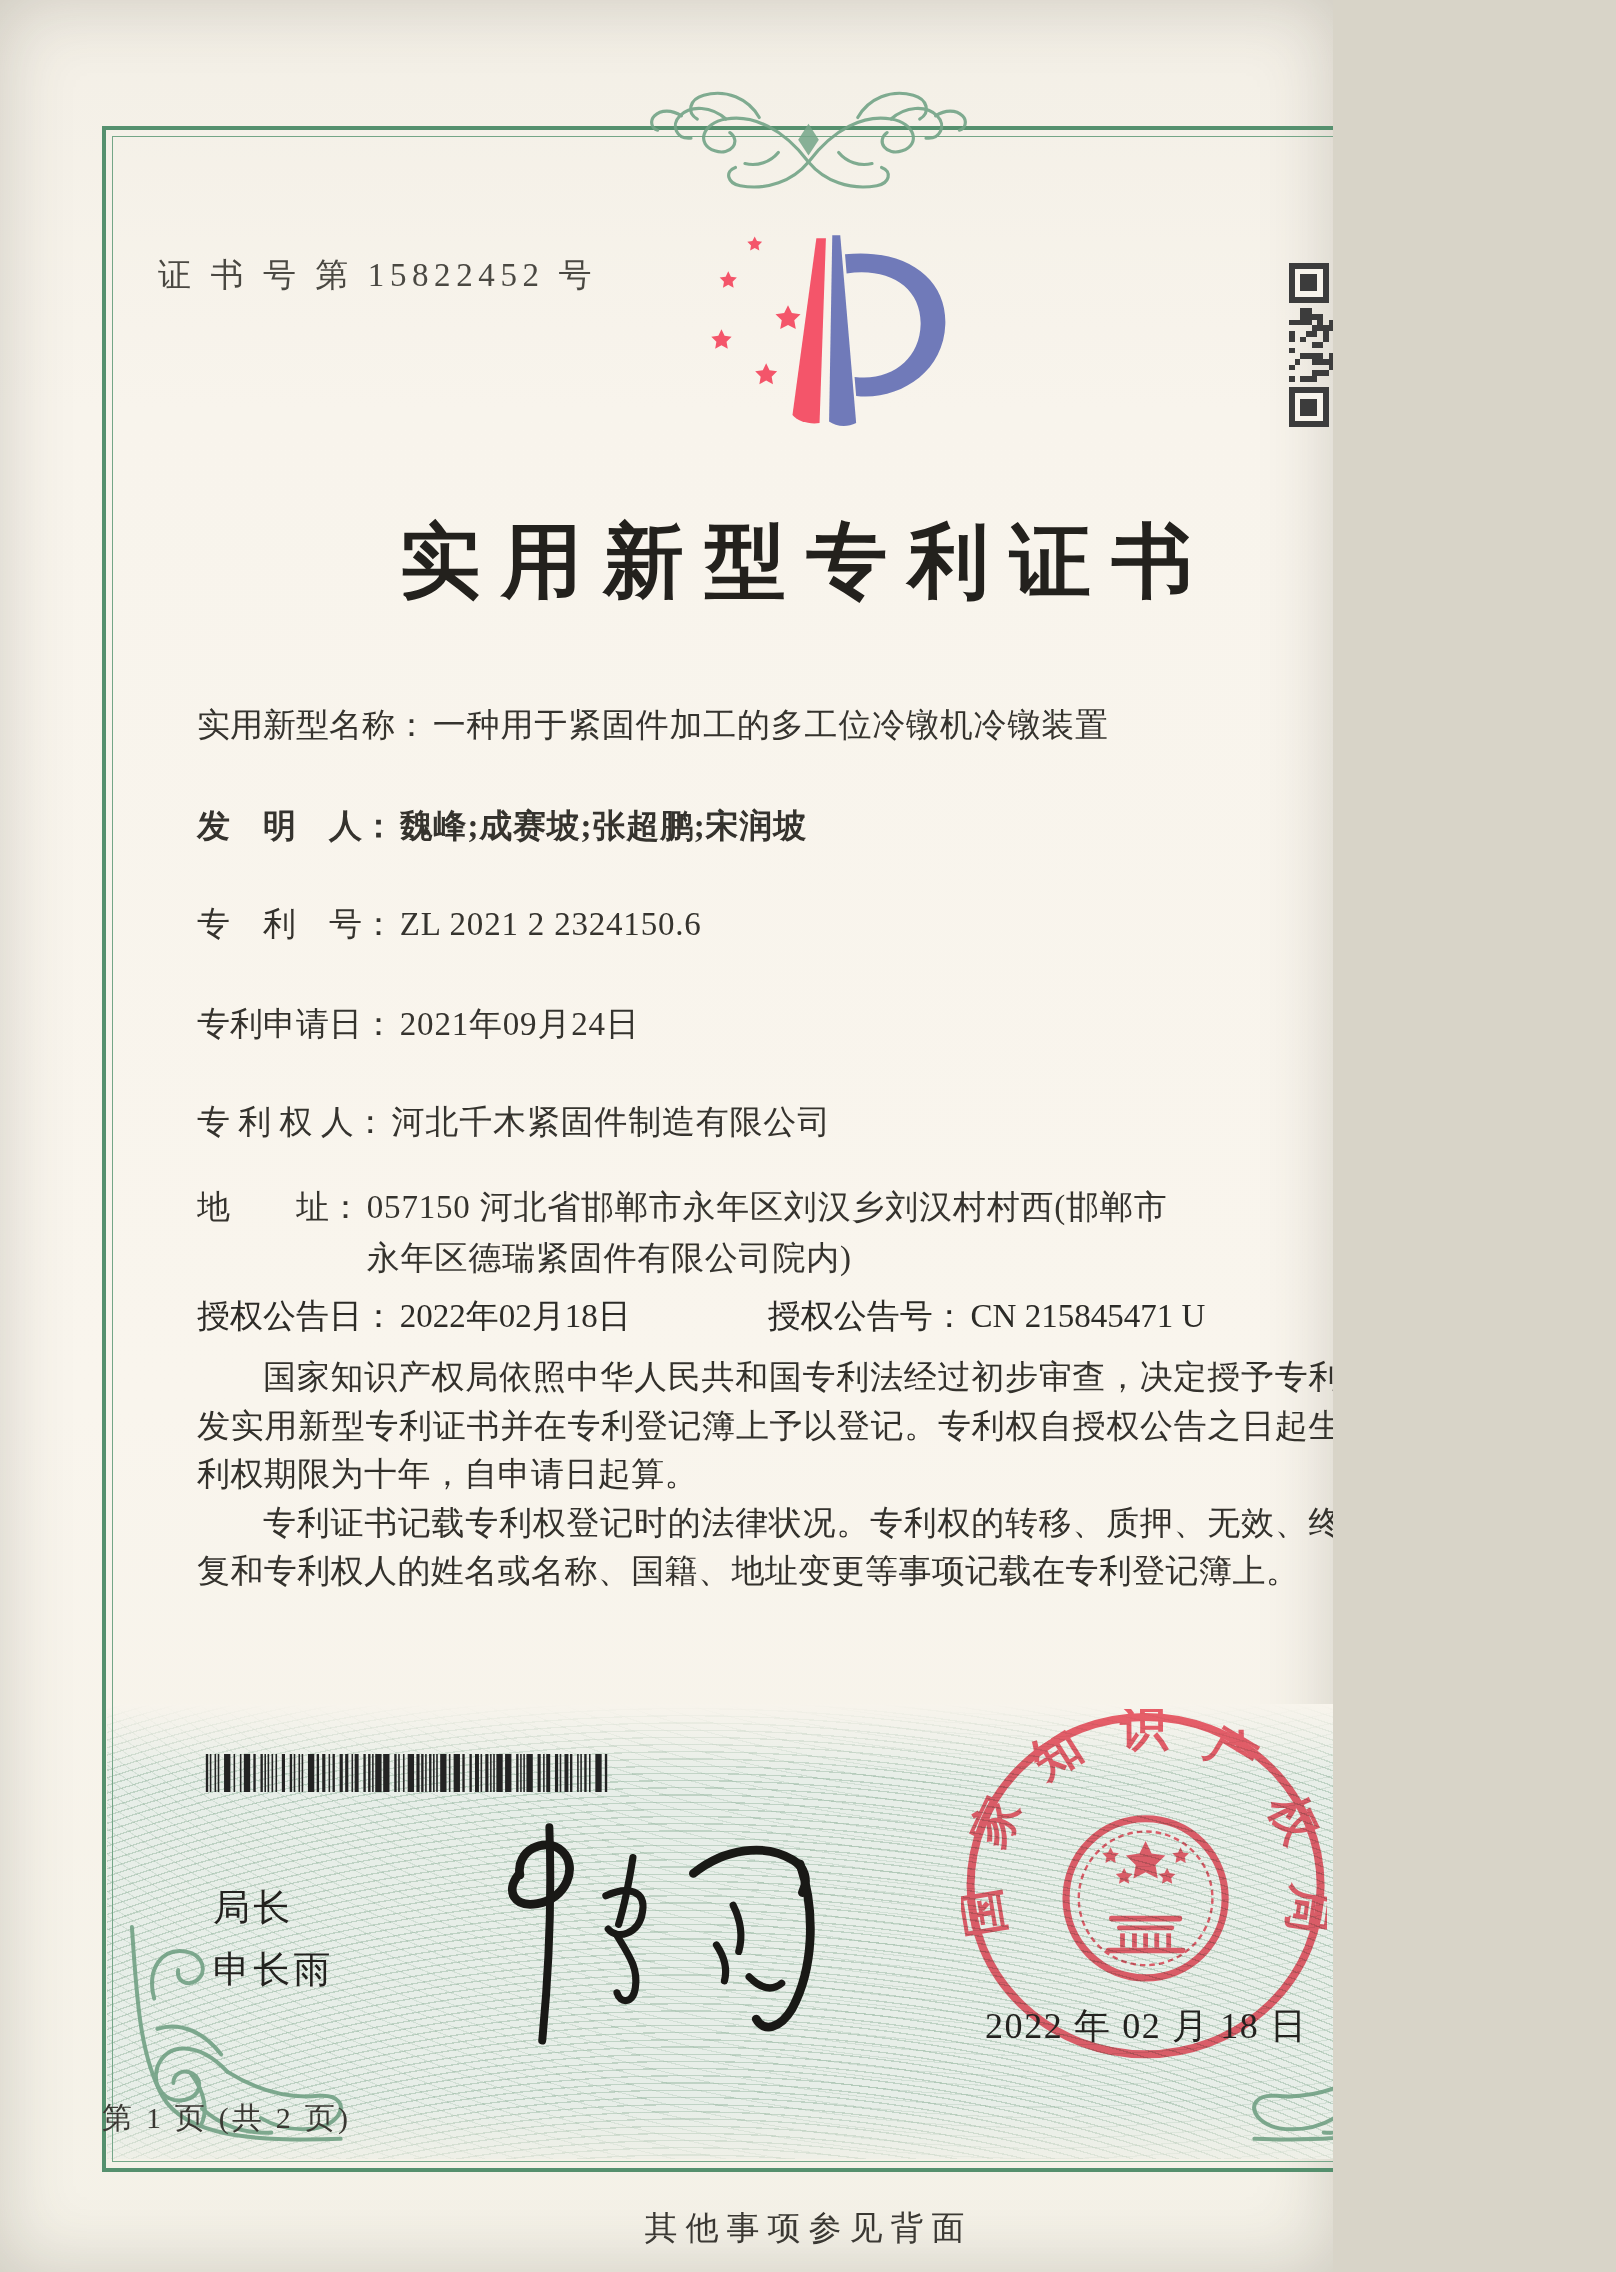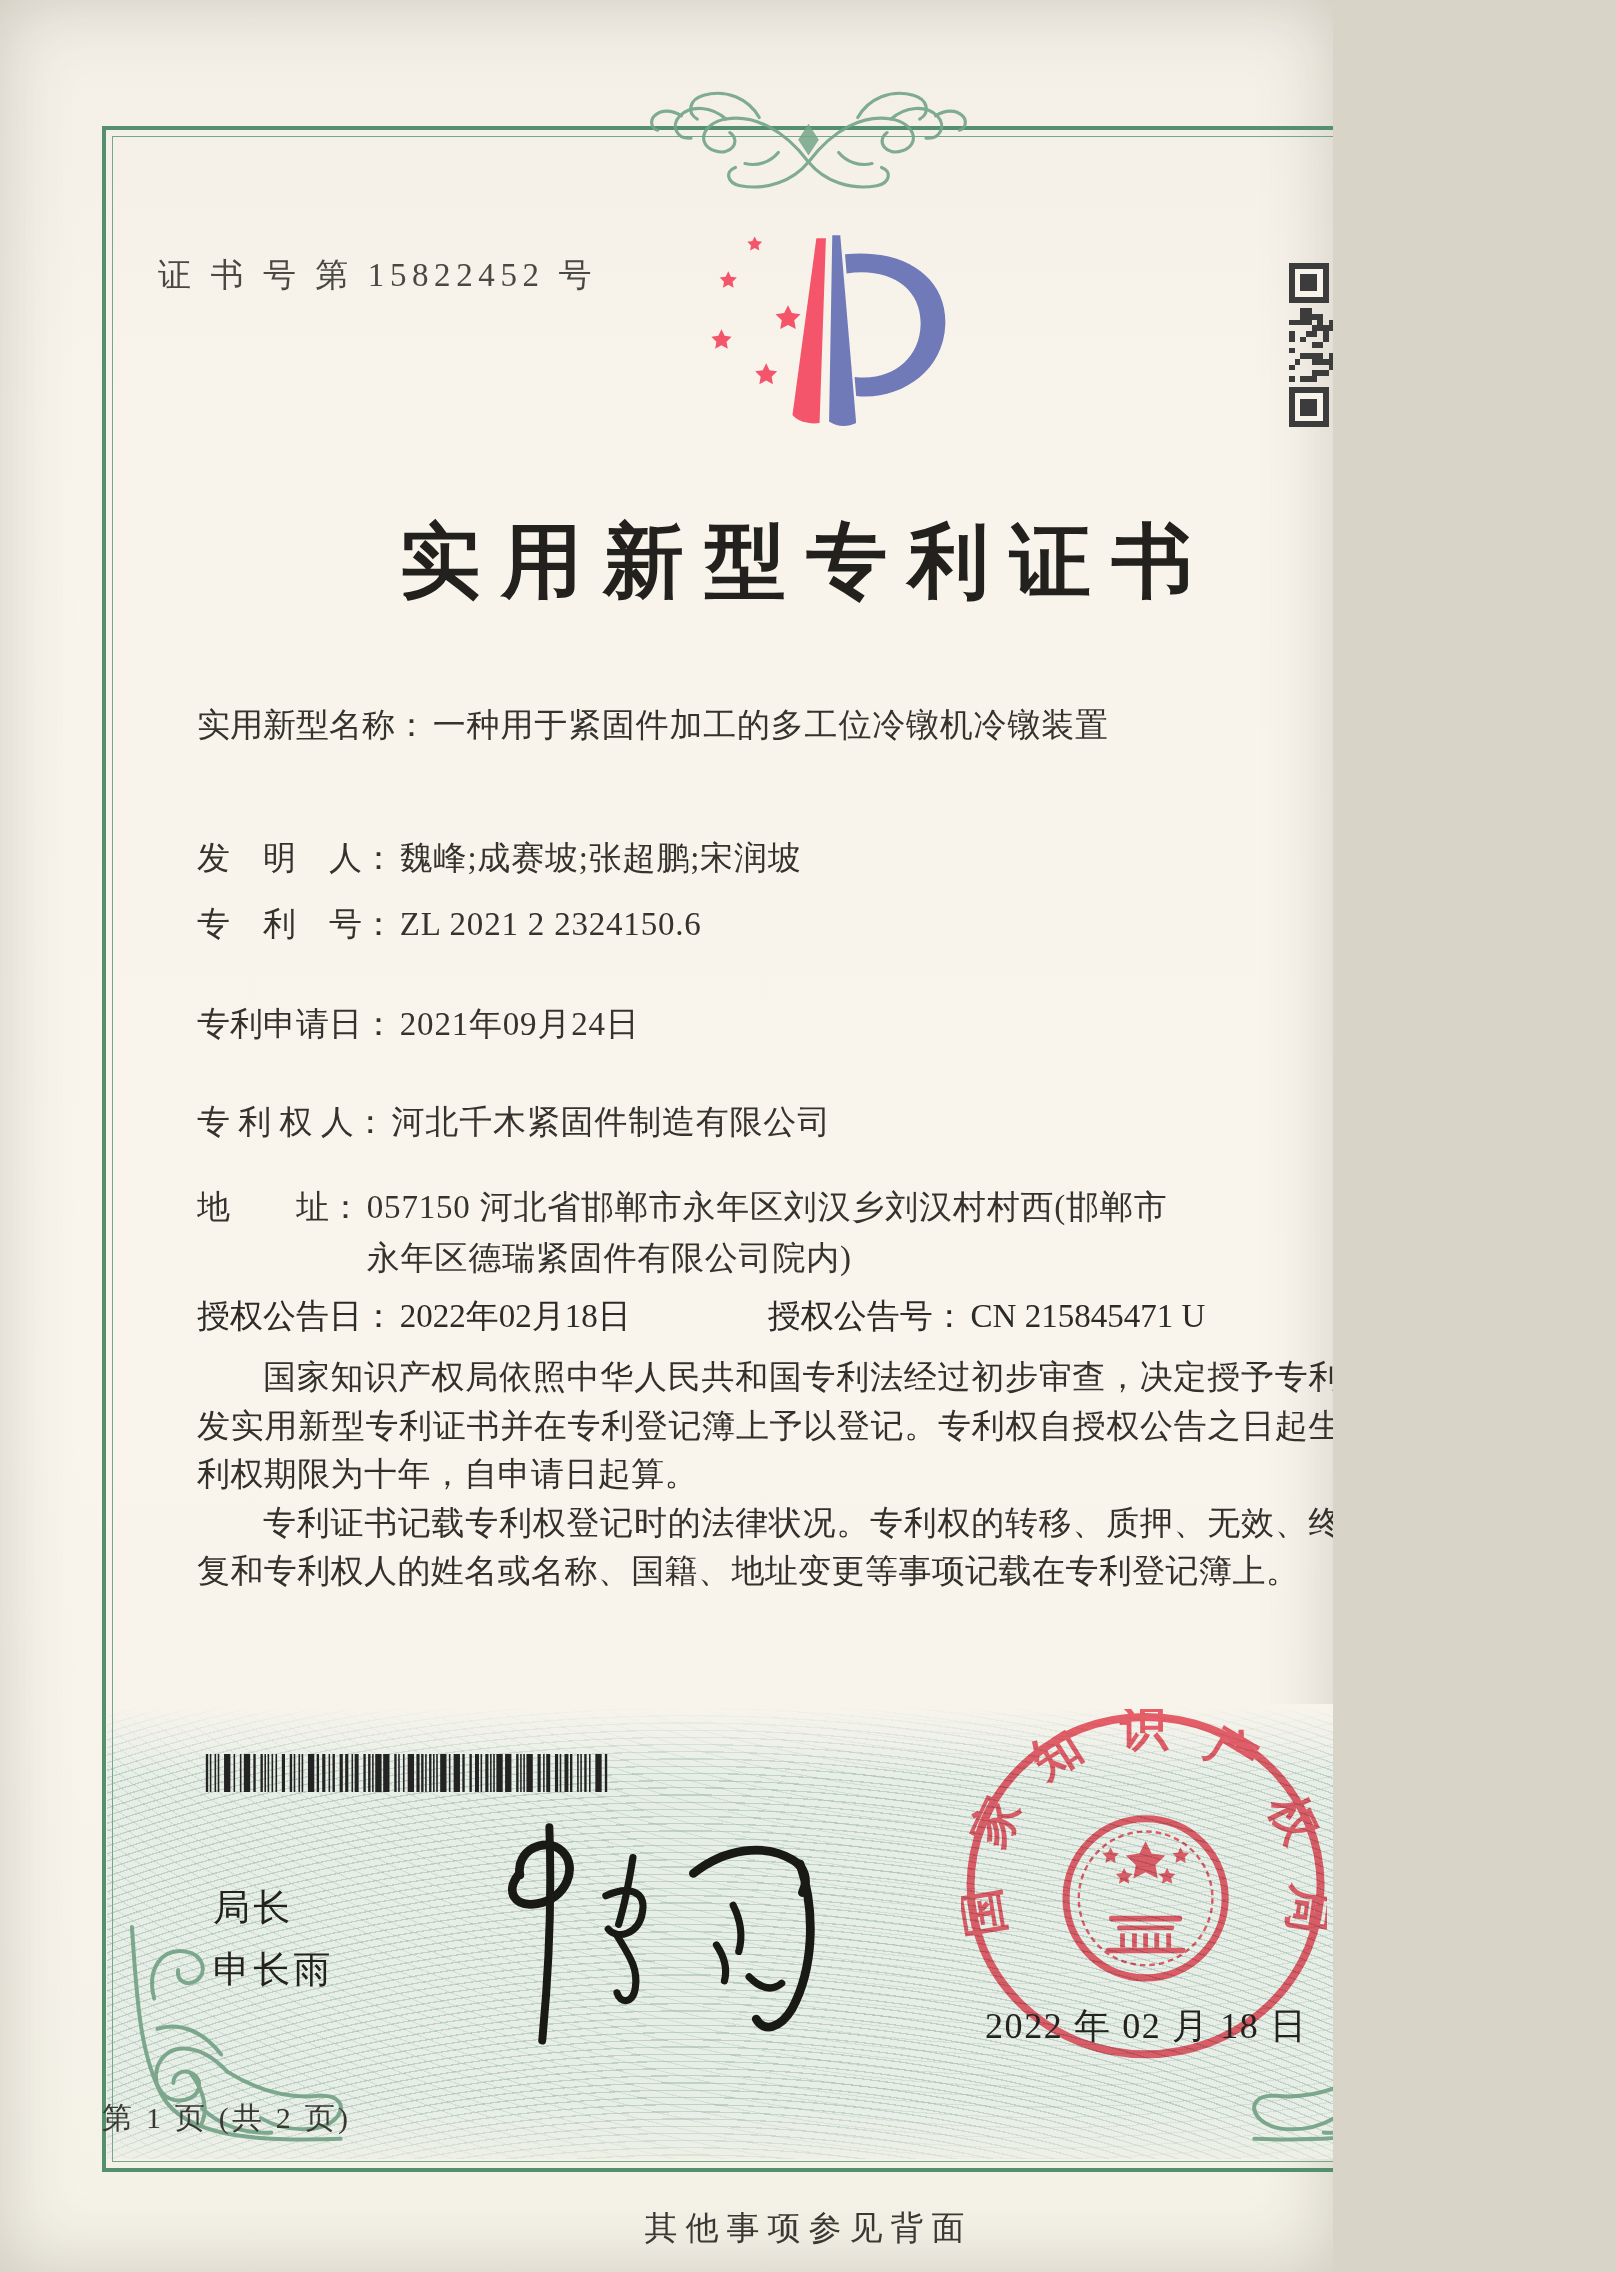--- a/index.html
+++ b/index.html
@@ -431,21 +431,21 @@
         <rect x="2" y="24" width="3" height="3" fill="#3c3c3c"></rect>
       </svg>
   </div>
 
   <div class="abs title">实用新型专利证书</div>
 
   <div class="abs row" style="top:700px;">
     <span class="lab">实用新型名称：</span>
     <span class="val">一种用于紧固件加工的多工位冷镦机冷镦装置</span>
   </div>
-  <div class="abs row" style="top:833px;">
+  <div class="abs row" style="top:801px;font-weight:bold;">
     <span class="lab">发　明　人：</span>
     <span class="val">魏峰;成赛坡;张超鹏;宋润坡</span>
   </div>
   <div class="abs row" style="top:899px;">
     <span class="lab">专　利　号：</span>
     <span class="val">ZL 2021 2 2324150.6</span>
   </div>
   <div class="abs row" style="top:999px;">
     <span class="lab">专利申请日：</span>
     <span class="val">2021年09月24日</span>

